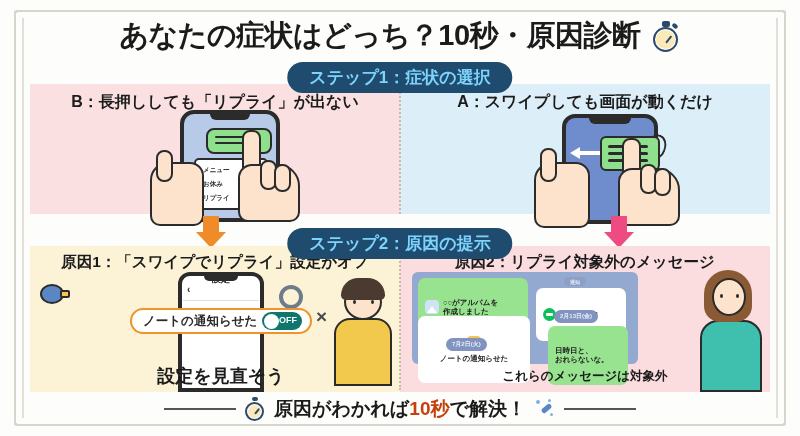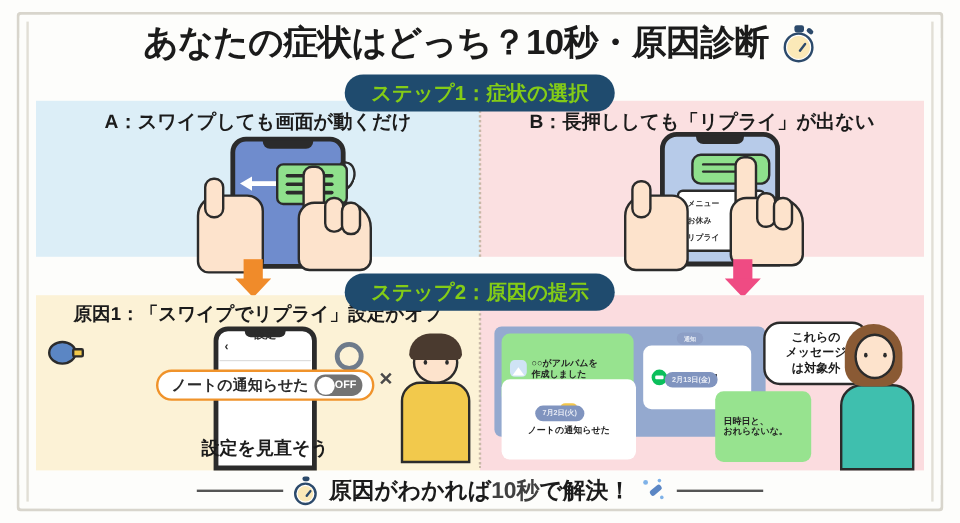--- a/index.html
+++ b/index.html
@@ -29,21 +29,21 @@
   .stopwatch{position:relative;width:30px;height:33px;flex:0 0 auto;}
   .sw-body{position:absolute;left:2px;top:7px;width:25px;height:25px;border-radius:50%;background:#fff;border:2.5px solid #2c4a6b;box-sizing:border-box;}
   .sw-face{position:absolute;left:5px;top:10px;width:19px;height:19px;border-radius:50%;background:#fbe9b8;}
   .sw-hand{position:absolute;left:14px;top:14px;width:2px;height:9px;background:#2c4a6b;transform-origin:bottom center;transform:rotate(38deg);border-radius:1px;}
   .sw-top{position:absolute;left:11px;top:1px;width:8px;height:6px;border-radius:2px;background:#2c4a6b;}
   .sw-knob{position:absolute;left:21px;top:4px;width:6px;height:4px;border-radius:2px;background:#2c4a6b;transform:rotate(40deg);}
 
   
   .step-badge{
     position:absolute;left:50%;transform:translateX(-50%);
-    background:#1f4b6e;color:#84cc16;border-radius:16px;
+    background:#1f4b6e;color:#7dd3fc;border-radius:16px;
     padding:4px 22px;font-size:17px;font-weight:700;white-space:nowrap;
     z-index:6;
   }
   #badge1{top:62px;}
   #badge2{top:228px;}
 
   
   .s1{position:absolute;left:30px;top:84px;width:740px;height:130px;display:flex;}
   .s1 .pane{width:370px;height:130px;position:relative;}
   .s1 .left{background:#dceef7;}
@@ -101,24 +101,24 @@
   .setPhone .stitle{position:absolute;top:1px;left:0;width:100%;text-align:center;font-size:9px;font-weight:700;color:#2b2b2b;}
   .setPhone .sback{position:absolute;left:9px;top:12px;font-size:10px;color:#2b2b2b;font-weight:700;}
   .setPhone .sep{position:absolute;left:5px;right:5px;top:28px;border-top:1.5px solid #ddd;}
   .toggleRow{
     position:absolute;left:-48px;top:36px;width:182px;height:26px;
     background:#fff;border:2.5px solid #f0932b;border-radius:13px;
     display:flex;align-items:center;justify-content:space-between;
     padding:0 8px 0 11px;box-sizing:border-box;z-index:4;
   }
   .toggleRow .lab{font-size:12.5px;font-weight:700;color:#2b2b2b;white-space:nowrap;}
-  .switch{position:relative;width:40px;height:18px;border-radius:9px;background:#737373;flex:0 0 auto;}
+  .switch{position:relative;width:40px;height:18px;border-radius:9px;background:#0f766e;flex:0 0 auto;}
   .switch .knob{position:absolute;left:1.5px;top:1.5px;width:15px;height:15px;border-radius:50%;background:#fff;}
   .switch .off{position:absolute;right:5px;top:3px;font-size:9px;font-weight:700;color:#fff;}
-  .fixText{position:absolute;left:50%;transform:translateX(-50%);top:92px;font-size:15px;font-weight:700;color:#1b1b1b;white-space:nowrap;z-index:5;}
+  .fixText{position:absolute;left:50%;transform:translateX(-50%);top:92px;font-size:18px;font-weight:700;color:#1b1b1b;white-space:nowrap;z-index:5;}
   .gear{position:absolute;left:244px;top:34px;width:34px;height:34px;}
   .gear .ring{position:absolute;left:5px;top:5px;width:24px;height:24px;border:4px solid #6e7b8b;border-radius:50%;box-sizing:border-box;}
   .xmark{position:absolute;left:286px;top:60px;font-size:19px;font-weight:700;color:#4a4a4a;}
 
   
   .boy{position:absolute;left:300px;top:28px;width:66px;height:112px;}
   .boy .head{position:absolute;left:14px;top:10px;width:38px;height:36px;border-radius:50%;background:#fde3cc;border:2.5px solid #2b2b2b;box-sizing:border-box;}
   .boy .hair{position:absolute;left:11px;top:4px;width:44px;height:22px;border-radius:22px 22px 6px 6px;background:#4a3a2f;}
   .boy .body{position:absolute;left:4px;top:44px;width:58px;height:68px;border-radius:16px 16px 0 0;background:#f2c94c;border:2.5px solid #2b2b2b;box-sizing:border-box;}
   .boy .eye{position:absolute;width:3px;height:4px;border-radius:50%;background:#2b2b2b;top:26px;}
@@ -151,21 +151,21 @@
   .woman{position:absolute;left:298px;top:20px;width:66px;height:126px;}
   .woman .hair{position:absolute;left:6px;top:4px;width:48px;height:52px;border-radius:24px 24px 16px 16px;background:#8a5a34;}
   .woman .face{position:absolute;left:14px;top:12px;width:34px;height:38px;border-radius:17px/19px;background:#fde3cc;border:2.5px solid #2b2b2b;box-sizing:border-box;}
   .woman .body{position:absolute;left:2px;top:54px;width:62px;height:72px;border-radius:18px 18px 0 0;background:#3fbfae;border:2.5px solid #2b2b2b;box-sizing:border-box;}
   .woman .eye{position:absolute;width:3px;height:4px;border-radius:50%;background:#2b2b2b;top:28px;}
 
   
   .footer{position:absolute;left:0;bottom:14px;width:800px;display:flex;align-items:center;justify-content:center;gap:8px;}
   .footer .rule{width:72px;height:0;border-top:2px solid #555;}
   .footer .ftxt{font-size:19px;font-weight:700;color:#1b1b1b;white-space:nowrap;}
-  .footer .hl{color:#404040;}
+  .footer .hl{color:#c2410c;}
   .sparkle{position:relative;width:22px;height:22px;}
   .sparkle b{position:absolute;background:#5b86c4;display:block;}
 </style>
 </head>
 <body>
 
 <div class="poster">
 
   <div class="frame"></div>
   <div class="frame-inner"></div>
@@ -181,20 +181,48 @@
         <div class="sw-knob"></div>
       <div class="sw-body"></div>
         <div class="sw-face"></div>
         <div class="sw-hand"></div>
     </div>
   </div>
 
   <div class="step-badge" id="badge1">ステップ1：症状の選択</div>
 
   <div class="s1">
+    <div class="pane right">
+      <div class="pane-head">B：長押ししても「リプライ」が出ない</div>
+
+      <div class="phoneB">
+        <div class="phB-body"></div>
+          <div class="phB-notch"></div>
+        <div class="bubbleB">
+          <b style="top:6px"></b>
+            <b style="top:12px"></b>
+        </div>
+        <div class="menu">
+          <div>メニュー</div>
+          <div>お休み</div>
+          <div>リプライ</div>
+        </div>
+        <div class="hand" style="left:-30px;top:40px;width:58px;height:72px;">
+          <div class="palm" style="left:0;top:12px;width:50px;height:60px;"></div>
+          <div class="finger" style="left:6px;top:0;width:13px;height:28px;"></div>
+        </div>
+        <div class="hand" style="left:58px;top:20px;width:74px;height:88px;">
+          <div class="finger" style="left:4px;top:0;width:15px;height:44px;"></div>
+          <div class="palm" style="left:0;top:34px;width:58px;height:54px;border-radius:14px 22px 10px 10px;"></div>
+          <div class="finger" style="left:22px;top:30px;width:13px;height:26px;"></div>
+          <div class="finger" style="left:36px;top:34px;width:13px;height:24px;"></div>
+        </div>
+      </div>
+    </div>
+
     <div class="pane left">
       <div class="pane-head">A：スワイプしても画面が動くだけ</div>
 
       <div class="phoneA">
         <div class="ph-body"></div>
           <div class="ph-notch"></div>
         <div class="swirl"></div>
         <div class="bubbleA">
           <b style="top:7px"></b>
             <b style="top:14px"></b>
@@ -206,48 +234,20 @@
         </div>
         <div class="hand" style="left:-28px;top:34px;width:60px;height:76px;">
           <div class="palm" style="left:0;top:14px;width:52px;height:62px;"></div>
           <div class="finger" style="left:6px;top:0px;width:13px;height:30px;"></div>
         </div>
         <div class="hand" style="left:56px;top:24px;width:72px;height:84px;">
           <div class="finger" style="left:4px;top:0;width:15px;height:40px;"></div>
           <div class="palm" style="left:0;top:30px;width:58px;height:54px;border-radius:14px 22px 10px 10px;"></div>
           <div class="finger" style="left:22px;top:26px;width:13px;height:26px;"></div>
           <div class="finger" style="left:36px;top:30px;width:13px;height:24px;"></div>
-        </div>
-      </div>
-    </div>
-
-    <div class="pane right">
-      <div class="pane-head">B：長押ししても「リプライ」が出ない</div>
-
-      <div class="phoneB">
-        <div class="phB-body"></div>
-          <div class="phB-notch"></div>
-        <div class="bubbleB">
-          <b style="top:6px"></b>
-            <b style="top:12px"></b>
-        </div>
-        <div class="menu">
-          <div>メニュー</div>
-          <div>お休み</div>
-          <div>リプライ</div>
-        </div>
-        <div class="hand" style="left:-30px;top:40px;width:58px;height:72px;">
-          <div class="palm" style="left:0;top:12px;width:50px;height:60px;"></div>
-          <div class="finger" style="left:6px;top:0;width:13px;height:28px;"></div>
-        </div>
-        <div class="hand" style="left:58px;top:20px;width:74px;height:88px;">
-          <div class="finger" style="left:4px;top:0;width:15px;height:44px;"></div>
-          <div class="palm" style="left:0;top:34px;width:58px;height:54px;border-radius:14px 22px 10px 10px;"></div>
-          <div class="finger" style="left:22px;top:30px;width:13px;height:26px;"></div>
-          <div class="finger" style="left:36px;top:34px;width:13px;height:24px;"></div>
         </div>
       </div>
     </div>
   </div>
   <div class="s1-divider"></div>
 
   <div class="arrow" id="arrow-left">
     <div class="stem">
         <i></i>
       </div>
@@ -296,49 +296,48 @@
         <div class="eye" style="left:41px"></div>
       </div>
 
       <div style="position:absolute;left:8px;top:34px;width:34px;height:30px;">
         <div style="position:absolute;left:2px;top:4px;width:24px;height:20px;border-radius:50%;background:#5b86c4;border:2.5px solid #2b2b2b;box-sizing:border-box;"></div>
         <div style="position:absolute;left:22px;top:10px;width:10px;height:8px;background:#f2c94c;border:2px solid #2b2b2b;border-radius:2px;box-sizing:border-box;"></div>
       </div>
     </div>
 
     <div class="pane right">
+      <div class="cause-head">原因2：リプライ対象外のメッセージ</div>
 
       <div class="chatcard">
         <div class="cb green" style="left:6px;top:6px;width:110px;">
           <span class="ic photo"></span>
           <span class="tx">○○がアルバムを
 作成しました</span>
         </div>
         <div class="cb white" style="left:6px;top:44px;width:112px;flex-direction:column;">
           <span class="ic note"></span>
           <span class="tx">ノートの通知らせた</span>
         </div>
         <div class="datechip" style="left:34px;top:66px;">7月2日(火)</div>
 
         <div class="minichip" style="left:152px;top:5px;">通知</div>
         <div class="cb white" style="left:124px;top:16px;width:90px;">
           <span class="ic circ"></span>
           <span class="tx">ノート通知</span>
         </div>
         <div class="datechip" style="left:142px;top:38px;">2月13日(金)</div>
-        <div class="cb green" style="left:136px;top:54px;width:80px;margin-left:48px;">
+        <div class="cb green" style="left:136px;top:54px;width:80px;">
           <span class="tx">日時日と、
 おれらないな。</span>
         </div>
       </div>
 
-
-      <div class="speech">これらの
-メッセージ
-は対象外</div>
+      <div class="excl-note">これらのメッセージは対象外</div>
+
 
       <div class="woman">
         <div class="body"></div>
         <div class="hair"></div>
         <div class="face"></div>
         <div class="eye" style="left:22px"></div>
         <div class="eye" style="left:38px"></div>
       </div>
     </div>
   </div>

